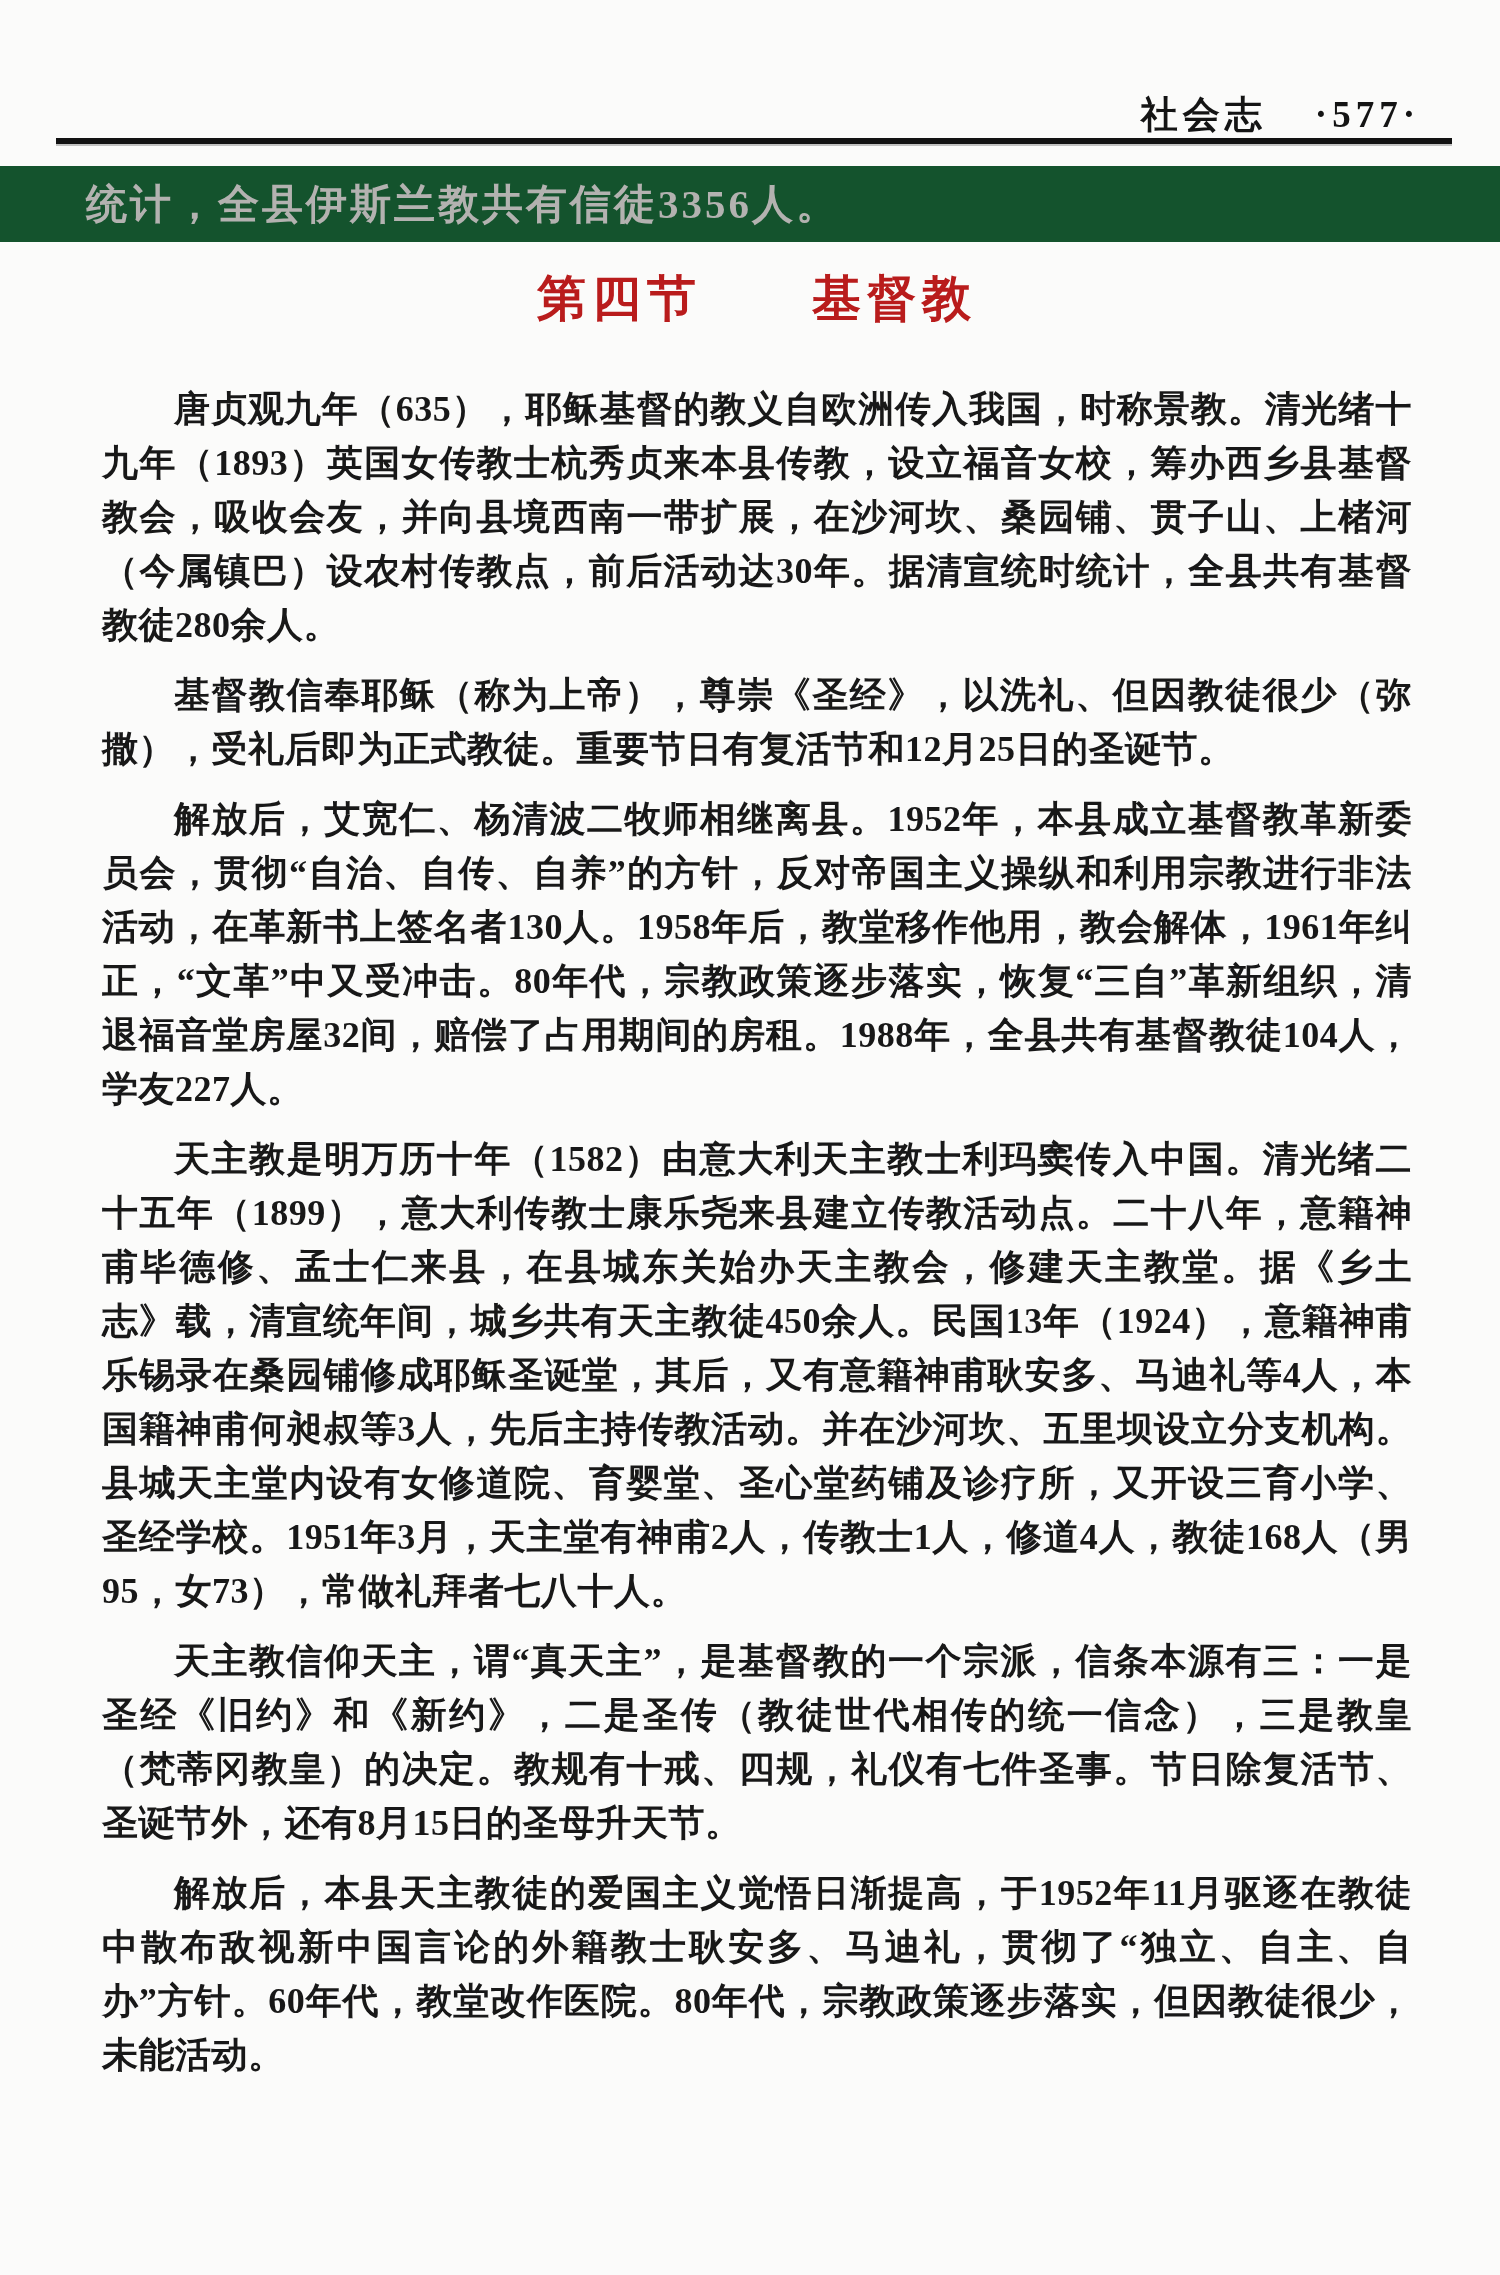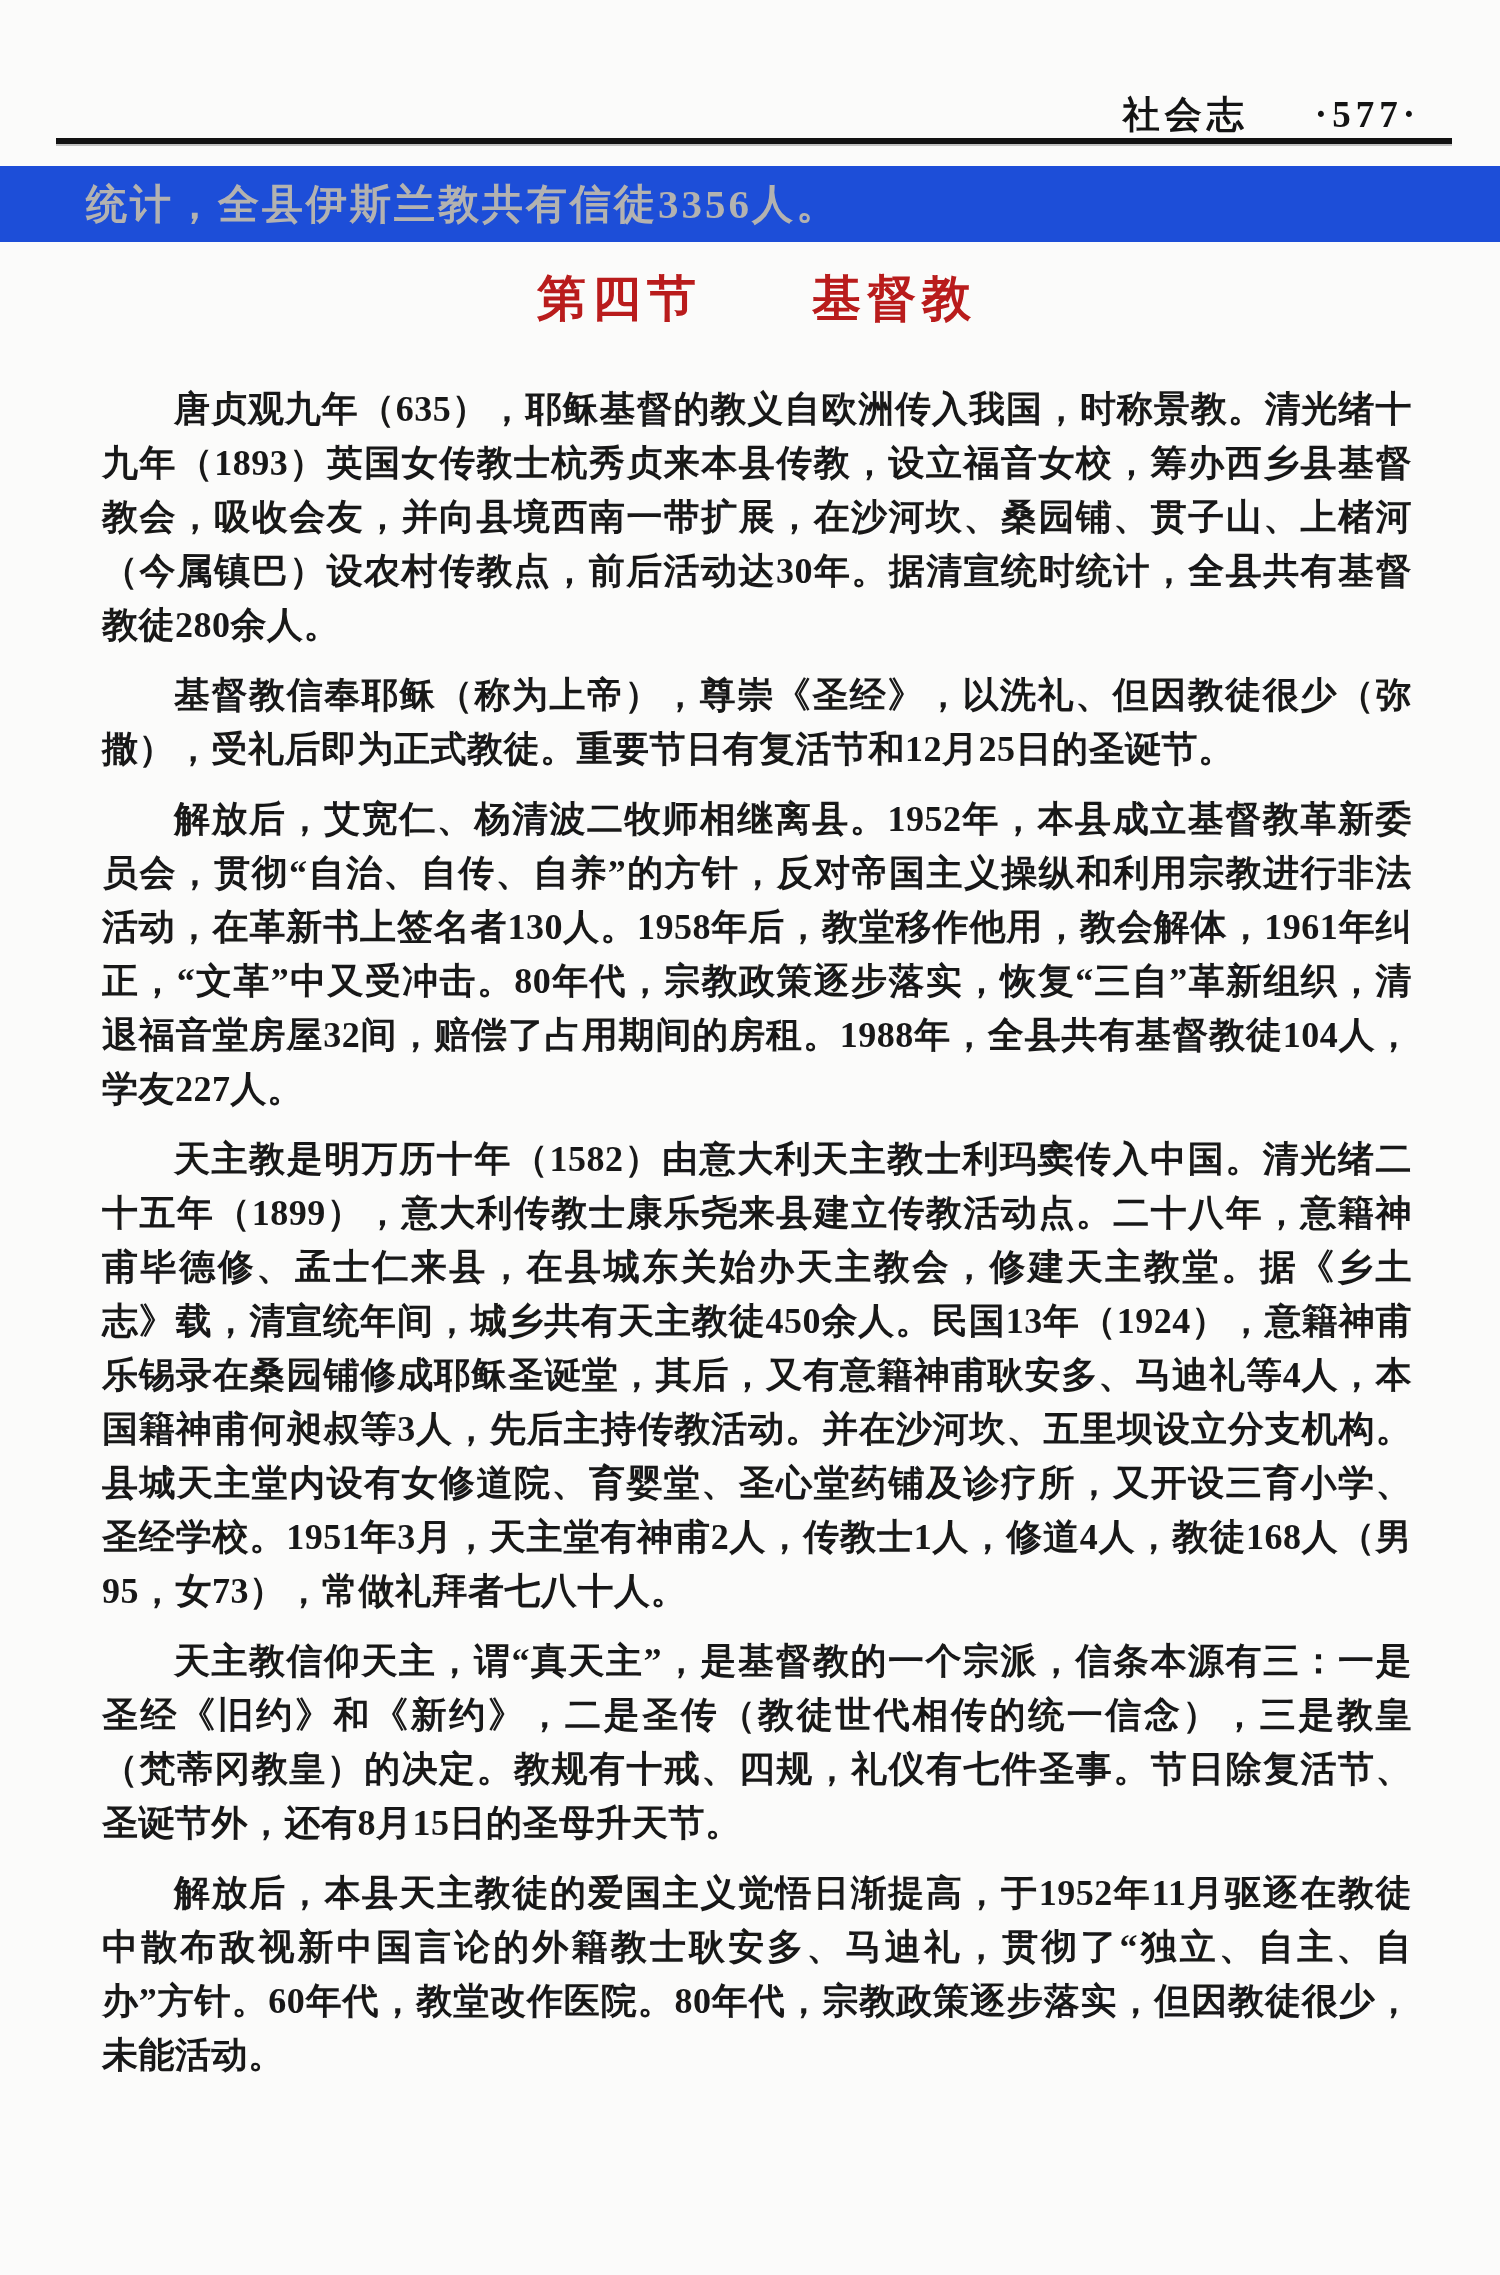--- a/index.html
+++ b/index.html
@@ -14,42 +14,42 @@
     overflow: hidden;
     font-family: "Liberation Serif", "DejaVu Serif", serif;
     color: #1a1a1a;
   }
   .page-header {
     position: absolute;
     top: 90px;
     right: 80px;
     display: flex;
     align-items: baseline;
-    gap: 66px;
+    gap: 48px;
     font-size: 37px;
     font-weight: bold;
     letter-spacing: 5px;
     color: #141414;
   }
   .header-rule {
     position: absolute;
     top: 138px;
     left: 56px;
     right: 48px;
     height: 6px;
     background: #121212;
     box-shadow: 0 2px 0 rgba(20,20,20,0.25);
   }
   .carryover-band {
     position: absolute;
     top: 166px;
     left: 0;
     width: 100%;
     height: 76px;
-    background: #1d4ed8;
+    background: #14532d;
   }
   .carryover-text {
     margin-left: 86px;
     font-size: 41px;
     line-height: 76px;
     color: #b3b2b0;
     font-weight: 600;
     letter-spacing: 3px;
     white-space: nowrap;
   }

